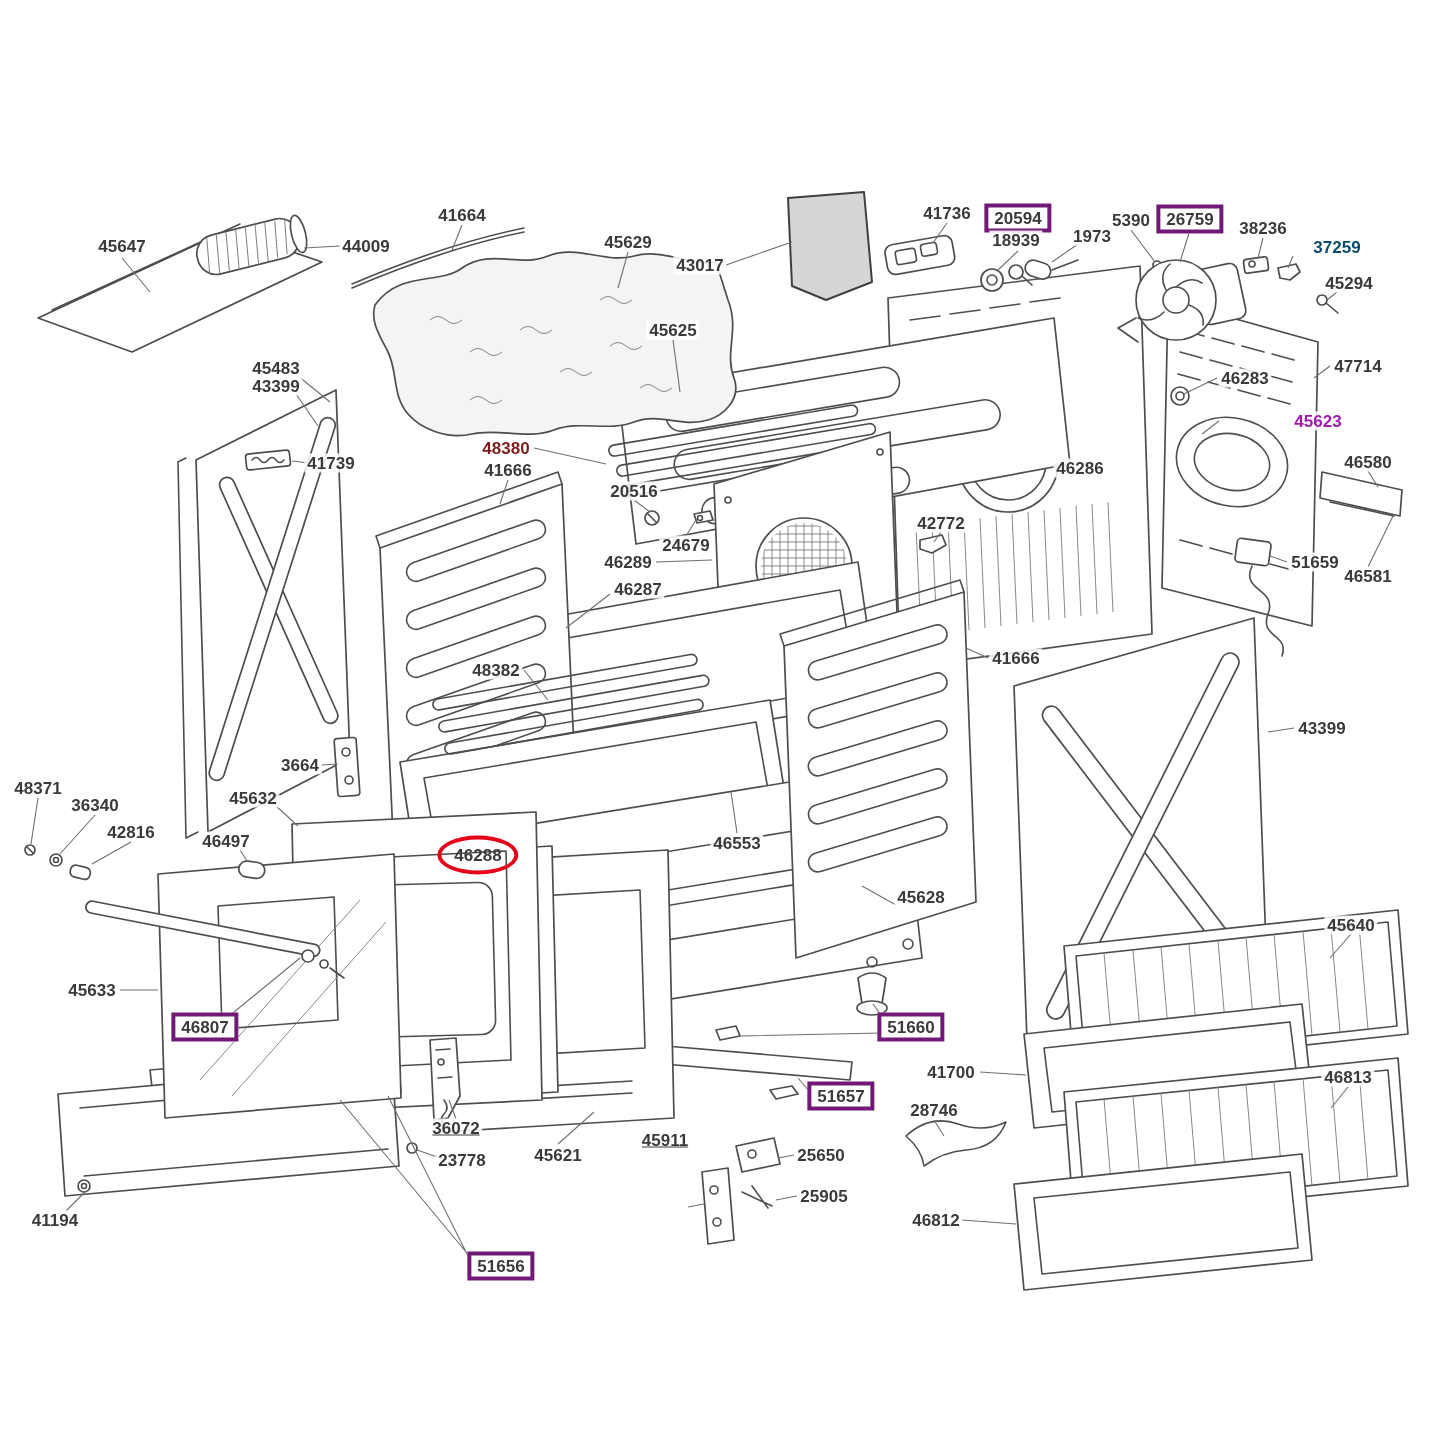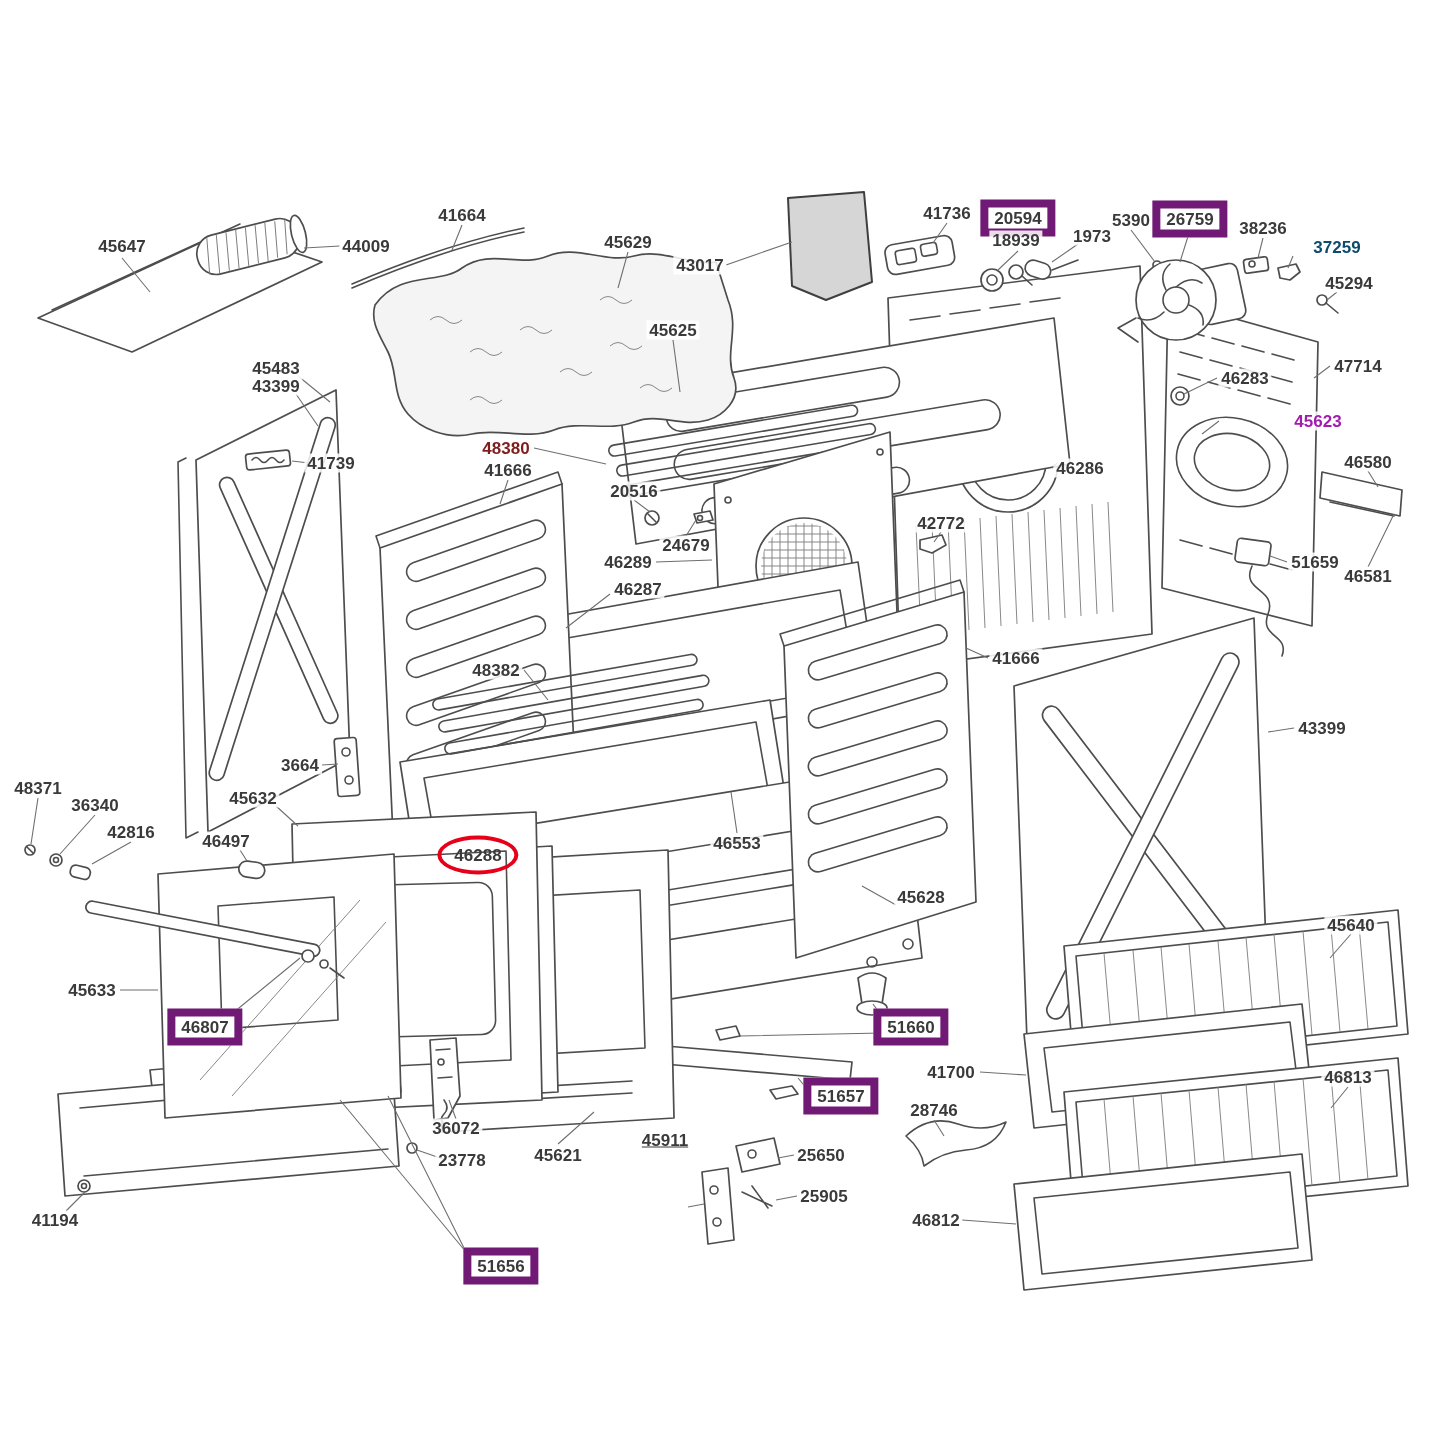--- a/index.html
+++ b/index.html
@@ -8,21 +8,21 @@
   svg.art{position:absolute;left:0;top:0;width:1445px;height:1445px;}
   .fw{fill:#ffffff;stroke:#4d4d4d;stroke-width:1.7;stroke-linejoin:round;}
   .fl{fill:#f4f4f4;stroke:#4d4d4d;stroke-width:1.7;stroke-linejoin:round;}
   .dk{fill:#d6d6d6;stroke:#3f3f3f;stroke-width:2;stroke-linejoin:round;}
   .ln{fill:none;stroke:#4d4d4d;stroke-width:1.6;stroke-linecap:round;stroke-linejoin:round;}
   .th{fill:none;stroke:#7a7a7a;stroke-width:0.9;}
   .ld{fill:none;stroke:#6f6f6f;stroke-width:1.1;}
   .labels{position:absolute;left:0;top:0;width:1445px;height:1445px;}
   .lbl{position:absolute;transform:translate(-50%,-50%);font-weight:bold;font-size:17px;
        color:#3a3a3a;white-space:nowrap;line-height:1;padding:1px 3px;background:rgba(255,255,255,.85);}
-  .lbl.boxed{border:8px solid #701a75;background:#fff;padding:2px 6px;}
+  .lbl.boxed{border:4px solid #701a75;background:#fff;padding:2px 6px;}
   .lbl.circled{border:4px solid #ef4444;border-radius:50%;padding:7px 13px;background:transparent;}
 </style>
 </head>
 <body>
 
 <div class="stage">
 
 <svg class="art" viewBox="0 0 1445 1445" aria-hidden="true">
   <defs>
     <clipPath id="mesh">
@@ -389,21 +389,21 @@
       <div class="lbl" style="left: 226px; top: 841px; color: rgb(58, 58, 58);">46497</div>
       <div class="lbl circled" style="left: 478px; top: 855px; color: rgb(58, 58, 58); border-color: rgb(230, 0, 25);">46288</div>
       <div class="lbl" style="left: 921px; top: 897px; color: rgb(58, 58, 58);">45628</div>
       <div class="lbl" style="left: 92px; top: 990px; color: rgb(58, 58, 58);">45633</div>
       <div class="lbl boxed" style="left: 205px; top: 1027px; color: rgb(58, 58, 58);">46807</div>
       <div class="lbl boxed" style="left: 911px; top: 1027px; color: rgb(58, 58, 58);">51660</div>
       <div class="lbl" style="left: 1351px; top: 925px; color: rgb(58, 58, 58);">45640</div>
       <div class="lbl" style="left: 951px; top: 1072px; color: rgb(58, 58, 58);">41700</div>
       <div class="lbl" style="left: 1348px; top: 1077px; color: rgb(58, 58, 58);">46813</div>
       <div class="lbl boxed" style="left: 841px; top: 1096px; color: rgb(58, 58, 58);">51657</div>
-      <div class="lbl" style="left: 456px; top: 1128px; color: rgb(58, 58, 58);">36072</div>
+      <div class="lbl" style="left: 456px; top: 1128px; color: rgb(58, 58, 58); text-decoration: underline;">36072</div>
       <div class="lbl" style="left: 934px; top: 1110px; color: rgb(58, 58, 58);">28746</div>
       <div class="lbl" style="left: 462px; top: 1160px; color: rgb(58, 58, 58);">23778</div>
       <div class="lbl" style="left: 558px; top: 1155px; color: rgb(58, 58, 58);">45621</div>
       <div class="lbl" style="left: 821px; top: 1155px; color: rgb(58, 58, 58);">25650</div>
       <div class="lbl" style="left: 824px; top: 1196px; color: rgb(58, 58, 58);">25905</div>
       <div class="lbl" style="left: 665px; top: 1140px; color: rgb(58, 58, 58); text-decoration: underline;">45911</div>
       <div class="lbl" style="left: 936px; top: 1220px; color: rgb(58, 58, 58);">46812</div>
       <div class="lbl" style="left: 55px; top: 1220px; color: rgb(58, 58, 58);">41194</div>
       <div class="lbl boxed" style="left: 501px; top: 1266px; color: rgb(58, 58, 58);">51656</div>
     </div>

